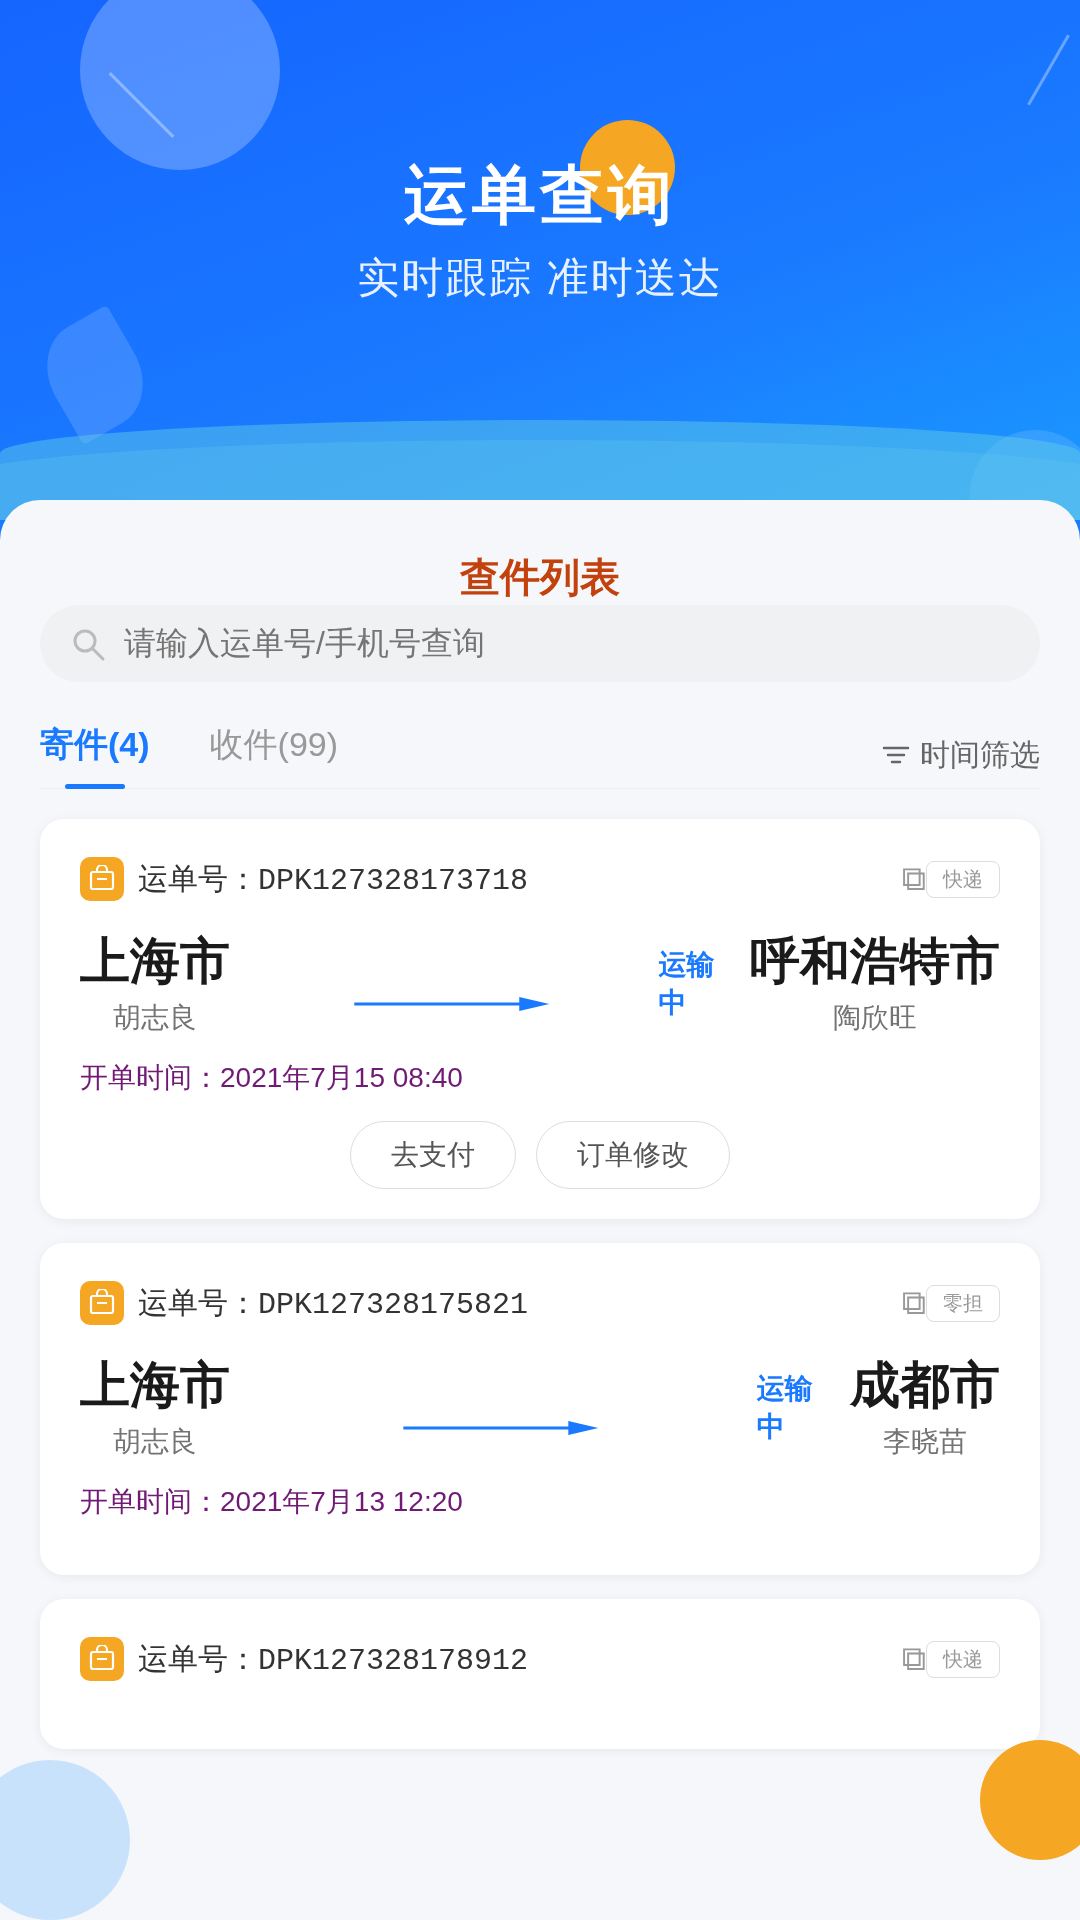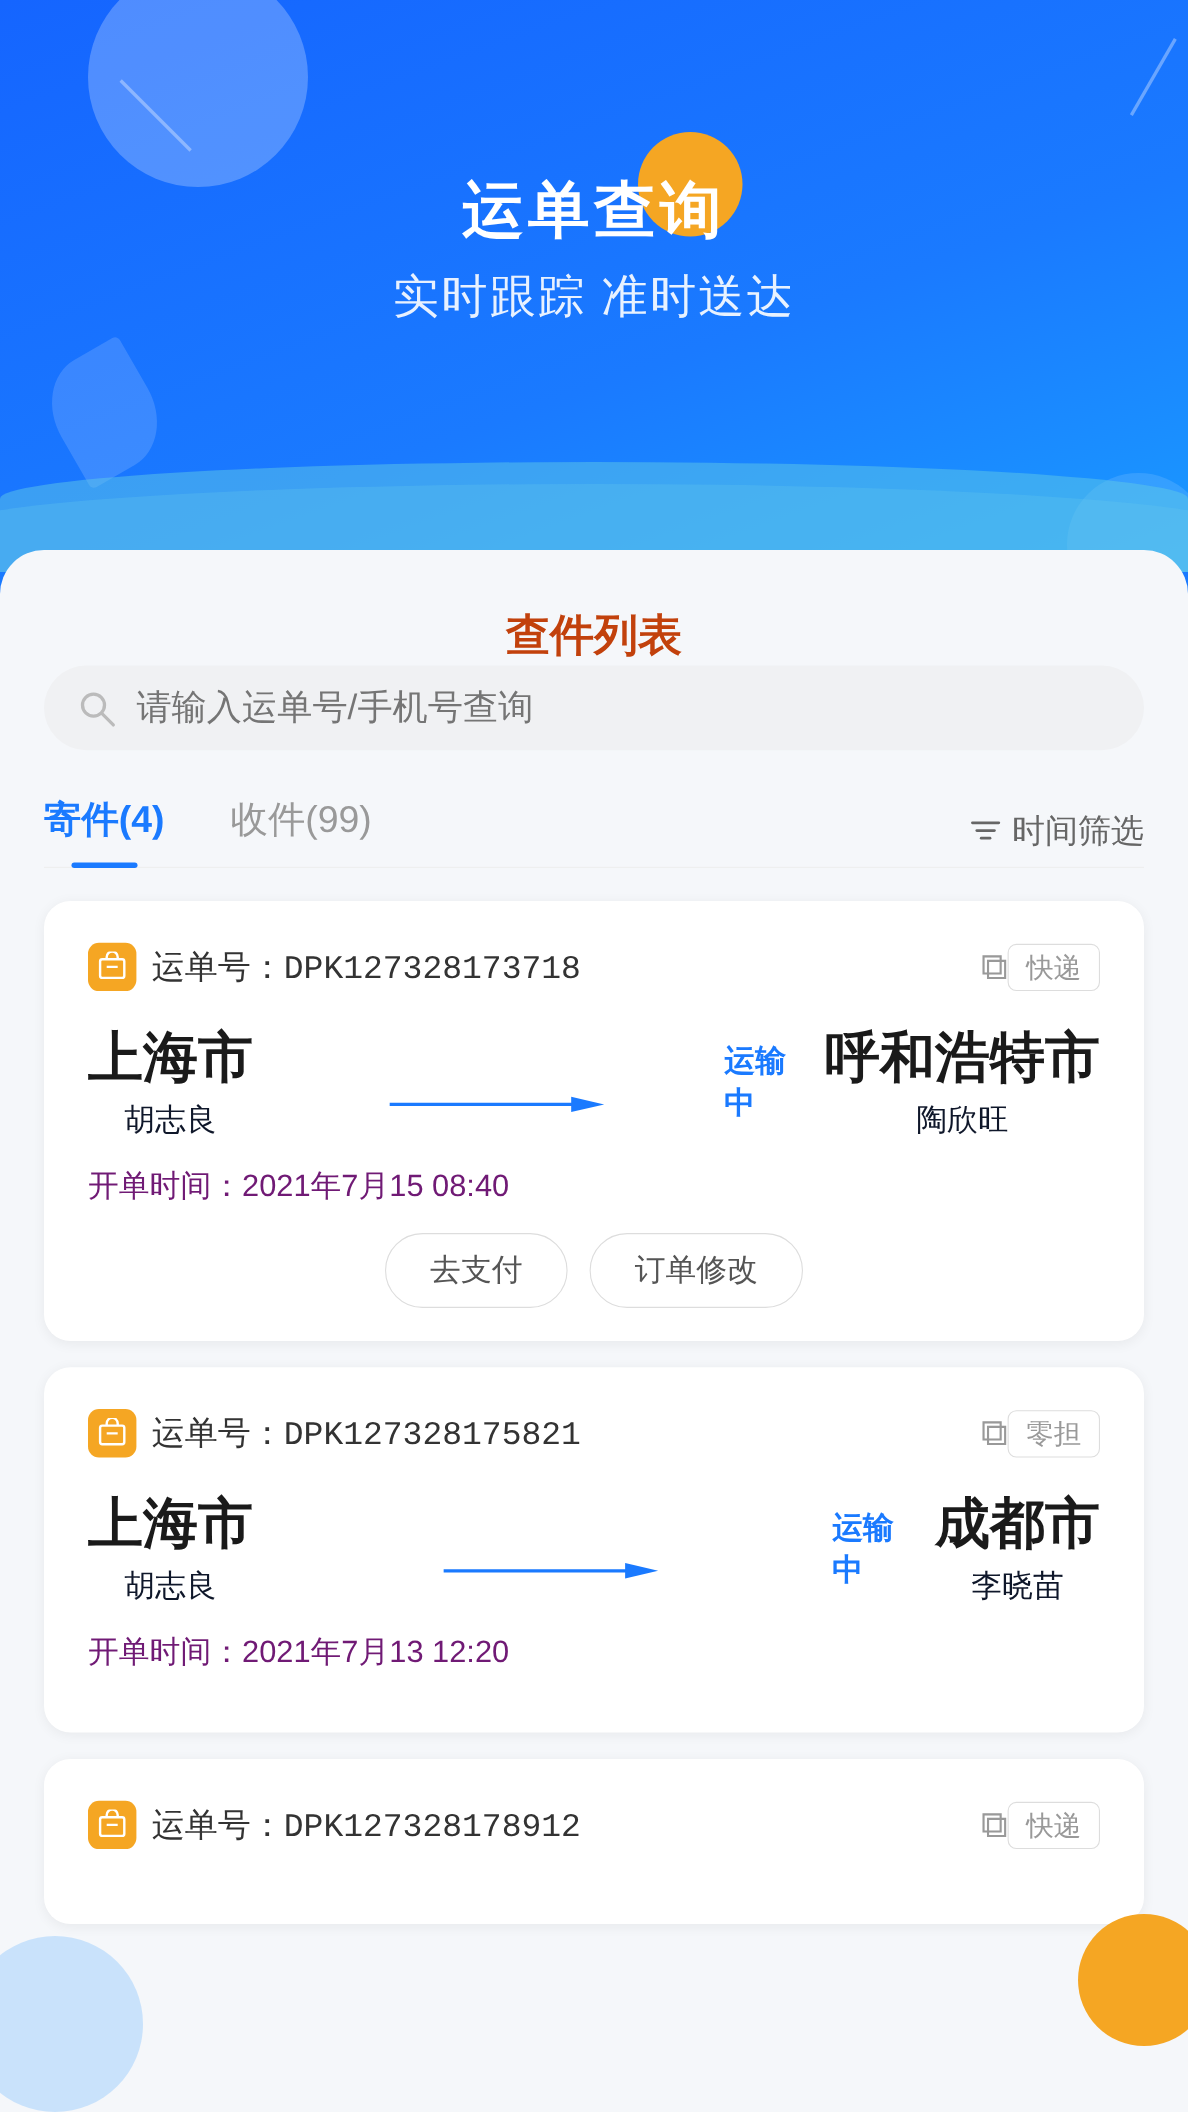--- a/index.html
+++ b/index.html
@@ -107,21 +107,21 @@
 
     .header-title {
       position: absolute;
       top: 160px;
       left: 0;
       right: 0;
       text-align: center;
     }
 
     .title-main {
-      font-size: 56px;
+      font-size: 64px;
       font-weight: 700;
       color: #ffffff;
       letter-spacing: 4px;
       line-height: 1.1;
     }
 
     .title-sub {
       font-size: 42px;
       color: rgba(255,255,255,0.9);
       margin-top: 20px;
@@ -253,21 +253,21 @@
     }
 
     .copy-icon {
       font-size: 34px;
       color: #999;
       margin-left: 10px;
       cursor: pointer;
     }
 
     .order-type {
-      font-size: 25px;
+      font-size: 20px;
       color: #999;
       border: 1px solid #ddd;
       border-radius: 8px;
       padding: 4px 16px;
       margin-left: auto;
     }
 
     
     .route-section {
       display: flex;
@@ -282,21 +282,21 @@
 
     .city-name {
       font-size: 50px;
       font-weight: 700;
       color: #1a1a1a;
       line-height: 1.2;
     }
 
     .person-name {
       font-size: 28px;
-      color: #0f172a;
+      color: #737373;
       margin-top: 8px;
     }
 
     .route-arrow {
       flex: 1;
       display: flex;
       flex-direction: row;
       align-items: flex-end;
       padding: 0 20px;
     }

